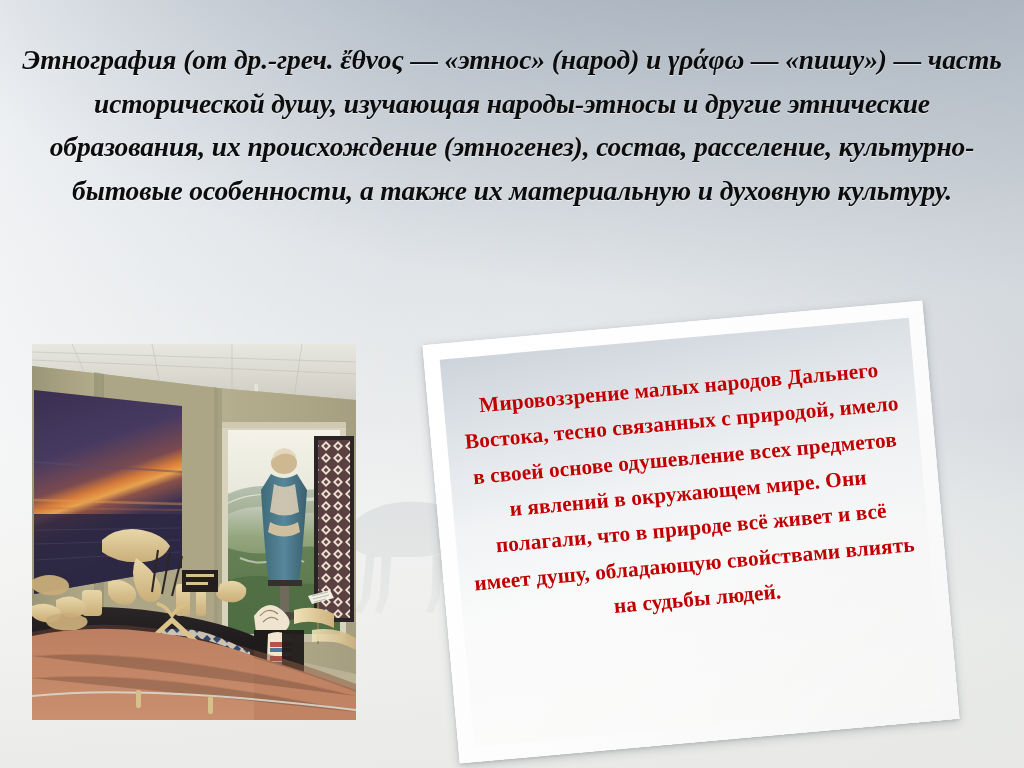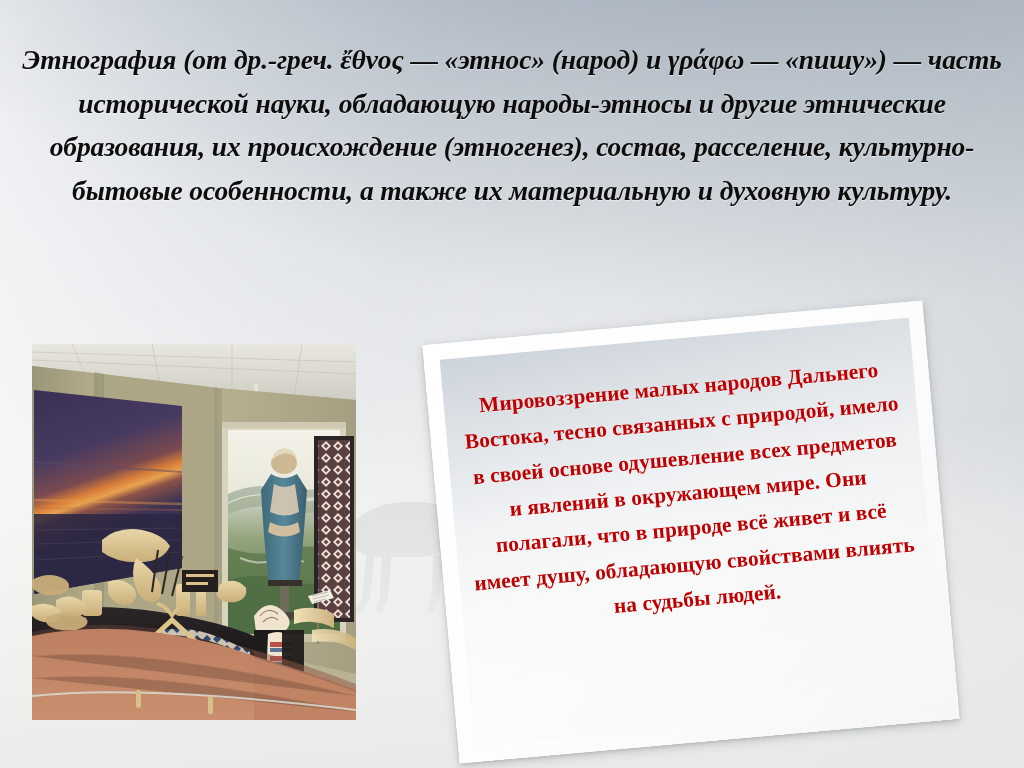--- a/index.html
+++ b/index.html
@@ -234,21 +234,21 @@
           <path d="M50 109 L48 152 L42 168 L50 170 L58 152 L62 109 Z"></path>
           <path d="M96 109 L94 152 L88 168 L96 170 L104 152 L108 109 Z"></path>
           <path d="M110 107 L114 150 L110 168 L118 170 L124 150 L120 107 Z"></path>
         </g>
       </svg>
     </div>
   </div>
 
   <div class="bg-fog"></div>
 
-  <div id="title-block">Этнография (от др.-греч. ἔθνος — «этнос» (народ) и γράφω — «пишу») — часть исторической науки, обладающую народы-этносы и другие этнические образования, их происхождение (этногенез), состав, расселение, культурно-бытовые особенности, а также их материальную и духовную культуру.</div>
+  <div id="title-block">Этнография (от др.-греч. ἔθνος — «этнос» (народ) и γράφω — «пишу») — часть исторической душу, изучающая народы-этносы и другие этнические образования, их происхождение (этногенез), состав, расселение, культурно-бытовые особенности, а также их материальную и духовную культуру.</div>
 
   <div id="photo-wrap">
     <div id="photo">
       <svg viewBox="0 0 324 376" preserveAspectRatio="xMidYMid slice" xmlns="http://www.w3.org/2000/svg" aria-hidden="true">
         <defs>
           <linearGradient id="pgCeil" x1="0" y1="0" x2="0" y2="1">
             <stop offset="0" stop-color="#e8e7e0"></stop>
               <stop offset="1" stop-color="#cfcdc2"></stop>
           </linearGradient>
           <linearGradient id="pgWallL" x1="0" y1="0" x2="1" y2="0">

